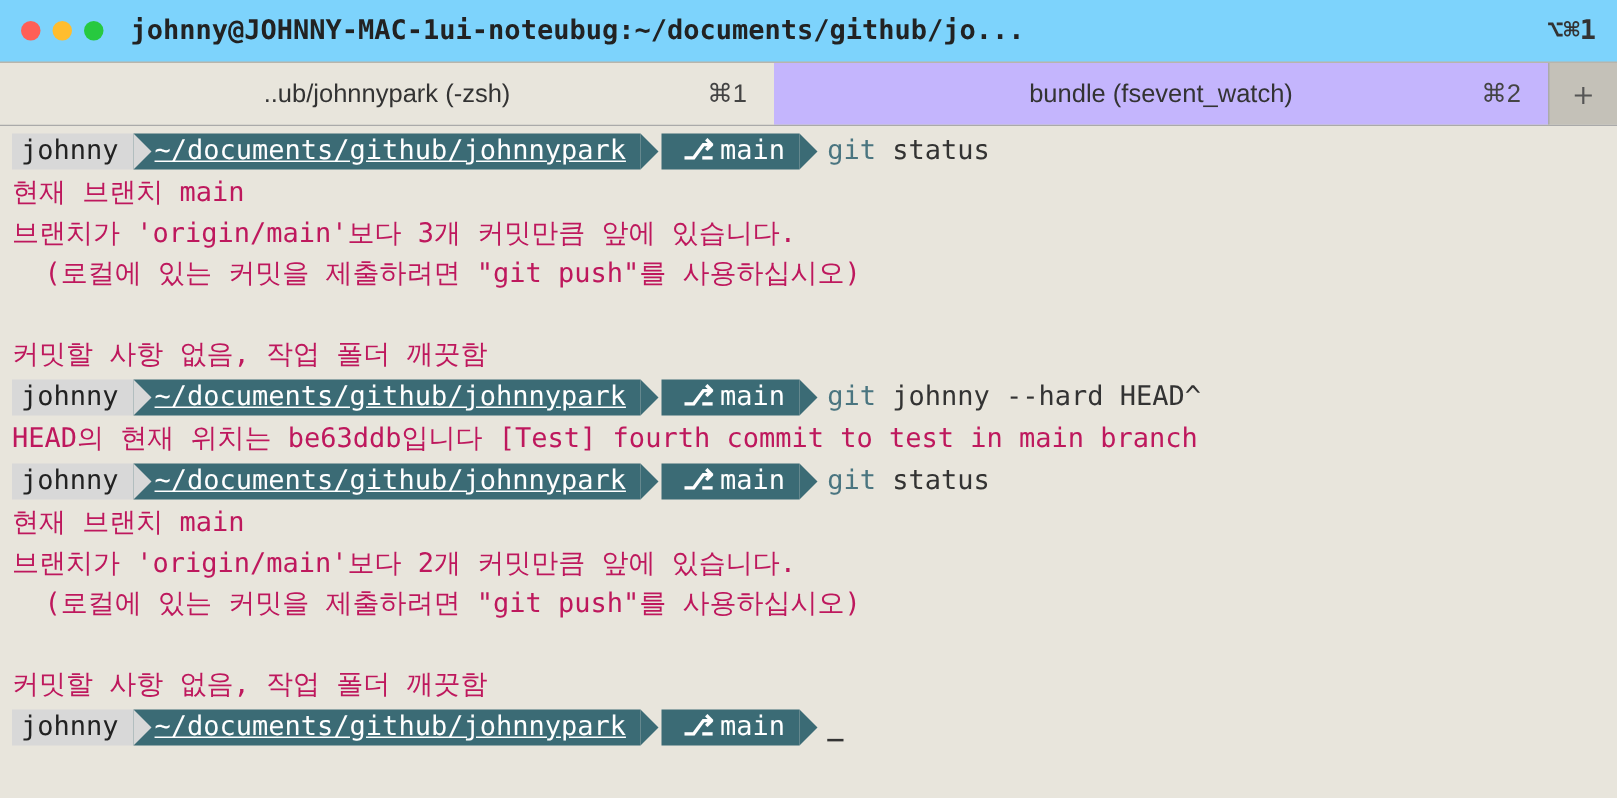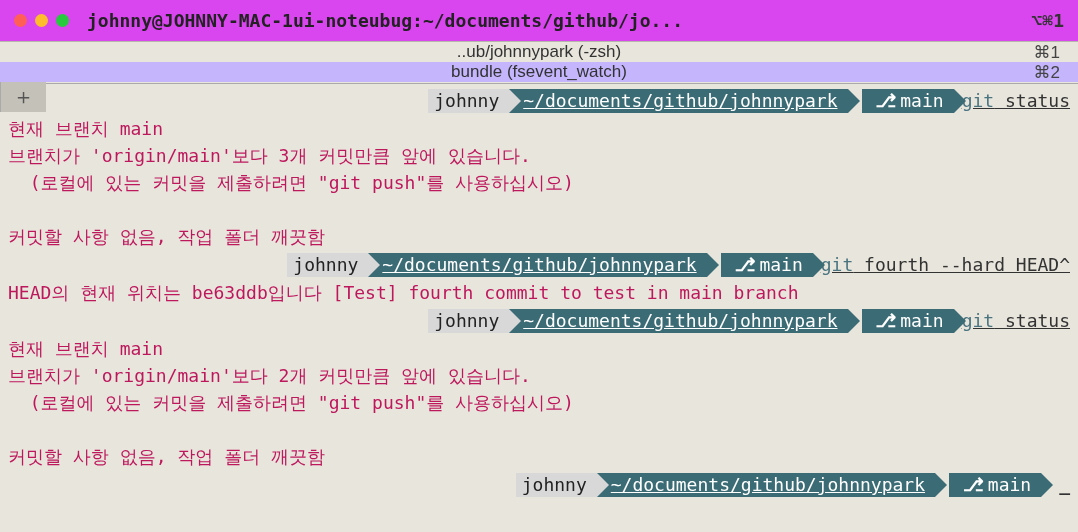--- a/index.html
+++ b/index.html
@@ -6,21 +6,21 @@
     body {
       font-family: "SF Mono", Menlo, Monaco, Consolas, monospace;
       font-size: 18px;
       width: 1078px;
       height: 532px;
       background: #e8e5dc;
       overflow: hidden;
     }
     .title-bar {
       height: 42px;
-      background: #d946ef;
+      background: #7dd3fc;
       display: flex;
       align-items: center;
       padding: 0 14px;
       border-bottom: 1px solid #b8b5ac;
     }
     .traffic-lights {
       display: flex;
       gap: 8px;
       margin-right: 18px;
     }
@@ -44,21 +44,20 @@
     .title-right {
       color: #333;
       font-weight: bold;
       font-size: 18px;
       margin-left: 10px;
     }
     .tab-bar {
       height: 42px;
       display: flex;
       border-bottom: 1px solid #aaa;
-      flex-direction: column;
     }
     .tab {
       flex: 1;
       display: flex;
       align-items: center;
       justify-content: center;
       position: relative;
       color: #333;
       font-family: -apple-system, BlinkMacSystemFont, "Helvetica Neue", sans-serif;
       font-size: 17px;
@@ -90,21 +89,20 @@
       padding: 2px 8px;
       line-height: 27px;
       color: #333;
       font-size: 18px;
     }
     .prompt-line {
       display: flex;
       align-items: center;
       flex-wrap: nowrap;
       margin: 1px 0;
-      justify-content: flex-end;
     }
     .seg {
       position: relative;
       display: inline-flex;
       align-items: center;
       height: 24px;
       padding: 0 10px 0 14px;
       color: #fff;
       white-space: nowrap;
     }
@@ -134,23 +132,22 @@
       background: #3b6b75;
       color: #fff;
     }
     .seg-branch::after { color: #3b6b75; }
     .seg-gap {
       width: 14px;
       height: 24px;
       display: inline-block;
     }
     .cmd {
-      margin-left: 8px;
-      color: #333;
-      text-decoration: underline;
+      margin-left: 18px;
+      color: #333;
     }
     .cmd .git { color: #4a7580; }
     .out-line {
       white-space: pre;
       color: #be185d;
     }
     .branch-icon {
       margin-right: 4px;
       font-weight: bold;
     }
@@ -204,21 +201,21 @@
     <div class="out-line">&nbsp;</div>
     <div class="out-line">커밋할 사항 없음, 작업 폴더 깨끗함</div>
     <div class="prompt-line">
       <span class="seg seg-user"> johnny </span>
       <span class="seg seg-path">~/documents/github/johnnypark</span>
       <span class="seg-gap"></span>
       <span class="seg seg-branch">
         <span class="branch-icon">⎇</span>
         <span>main</span>
       </span>
-      <span class="cmd"><span class="git">git</span><span> fourth --hard HEAD^</span></span>
+      <span class="cmd"><span class="git">git</span><span> johnny --hard HEAD^</span></span>
     </div>
     <div class="out-line">HEAD의 현재 위치는 be63ddb입니다 [Test] fourth commit to test in main branch</div>
     <div class="prompt-line">
       <span class="seg seg-user"> johnny </span>
       <span class="seg seg-path">~/documents/github/johnnypark</span>
       <span class="seg-gap"></span>
       <span class="seg seg-branch">
         <span class="branch-icon">⎇</span>
         <span>main</span>
       </span>

